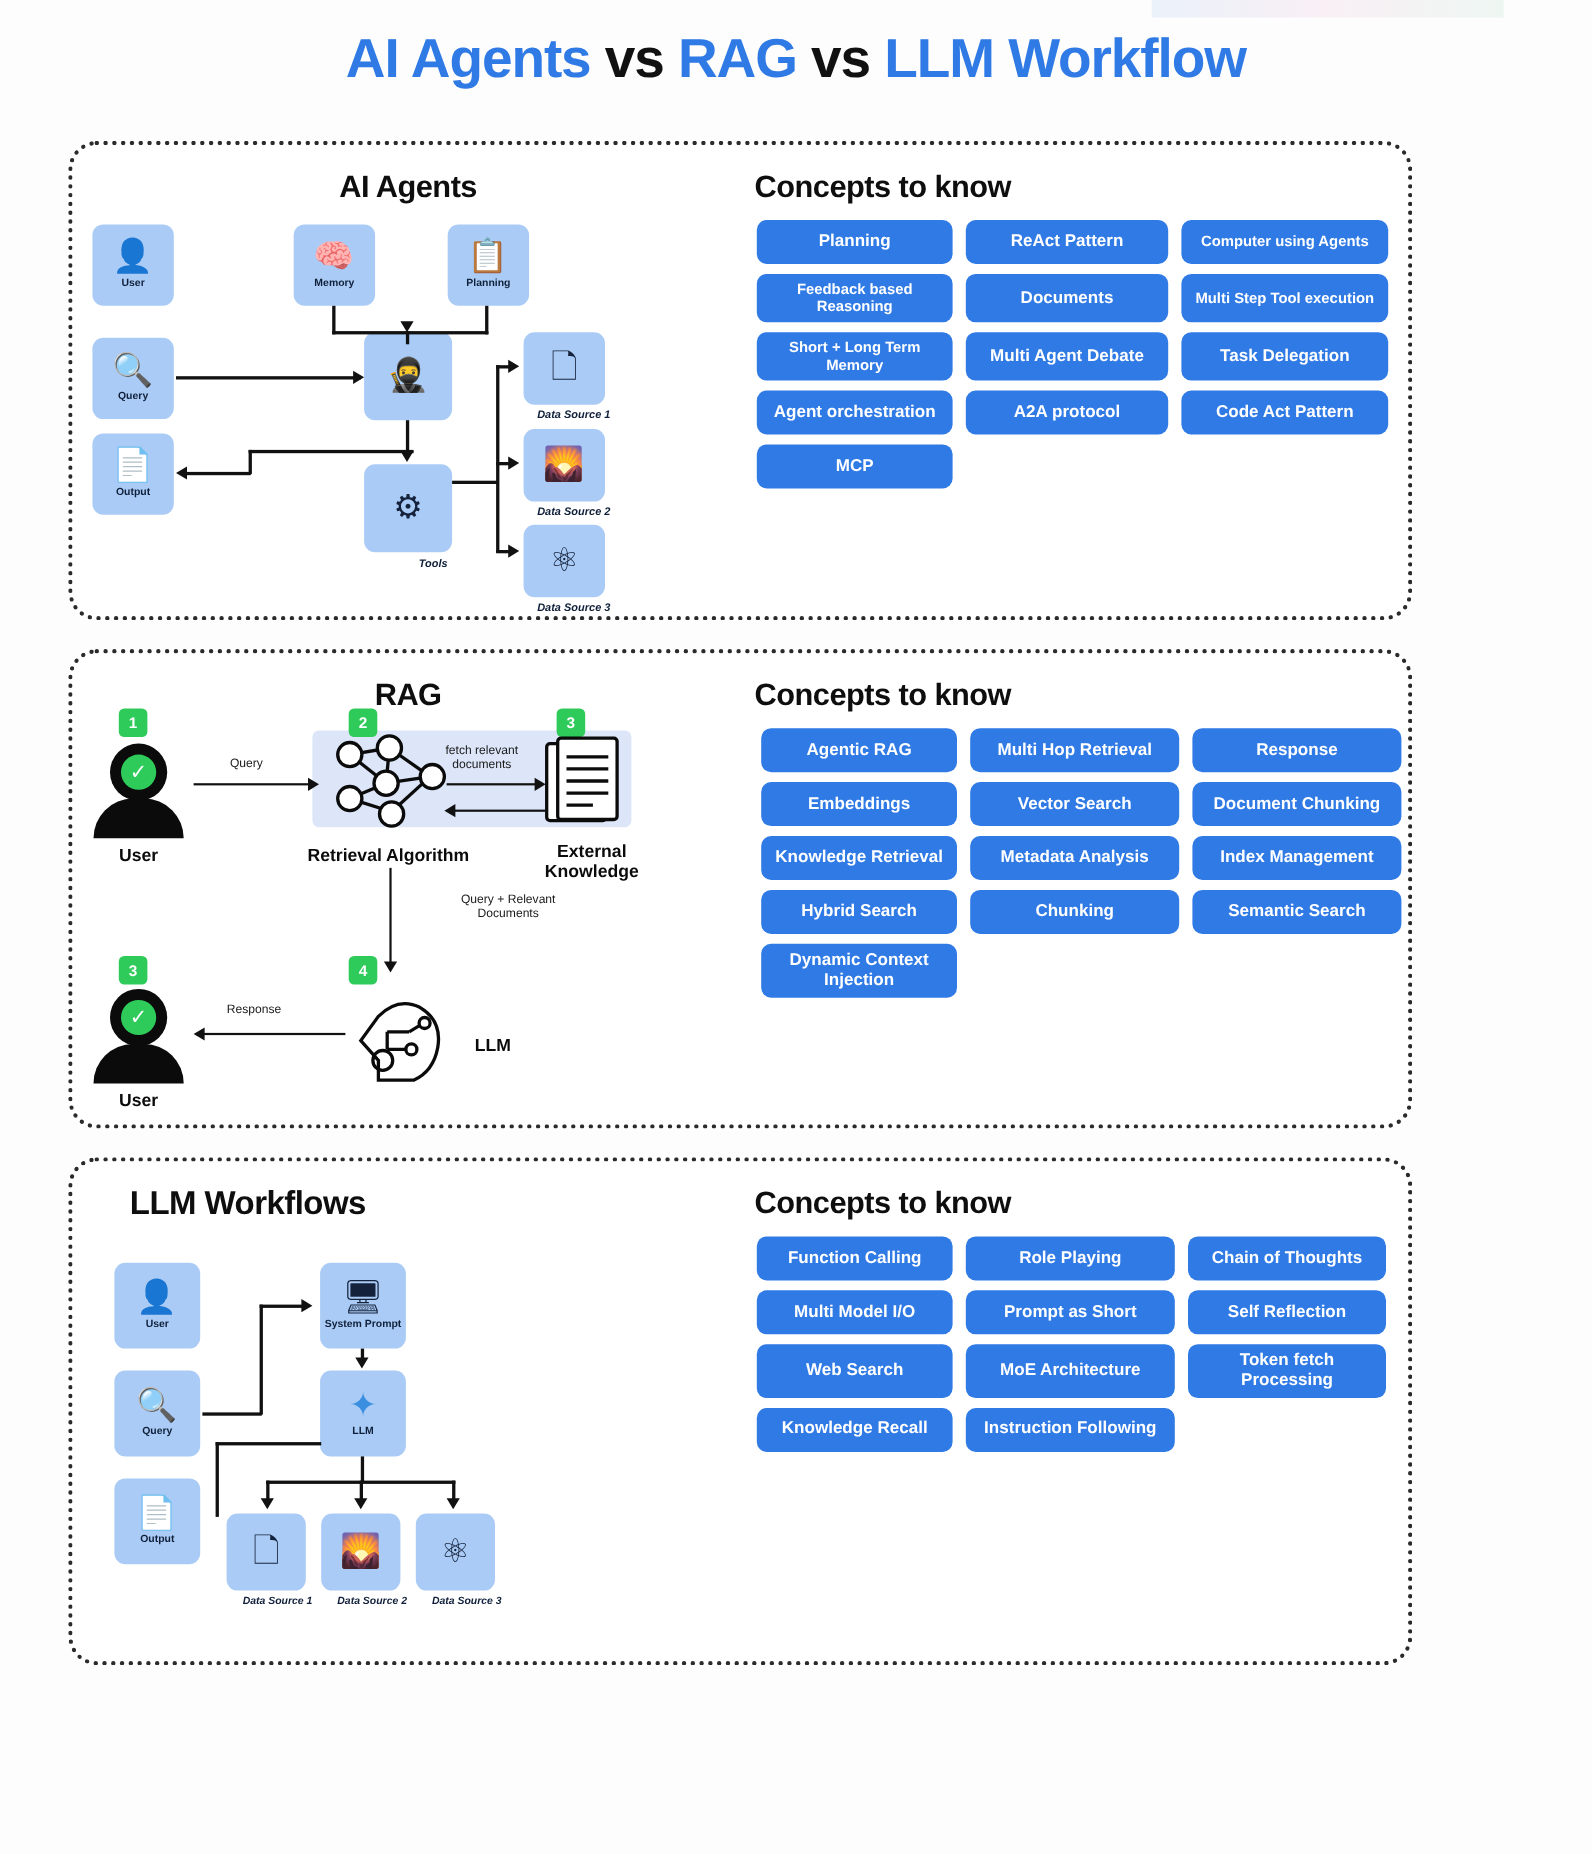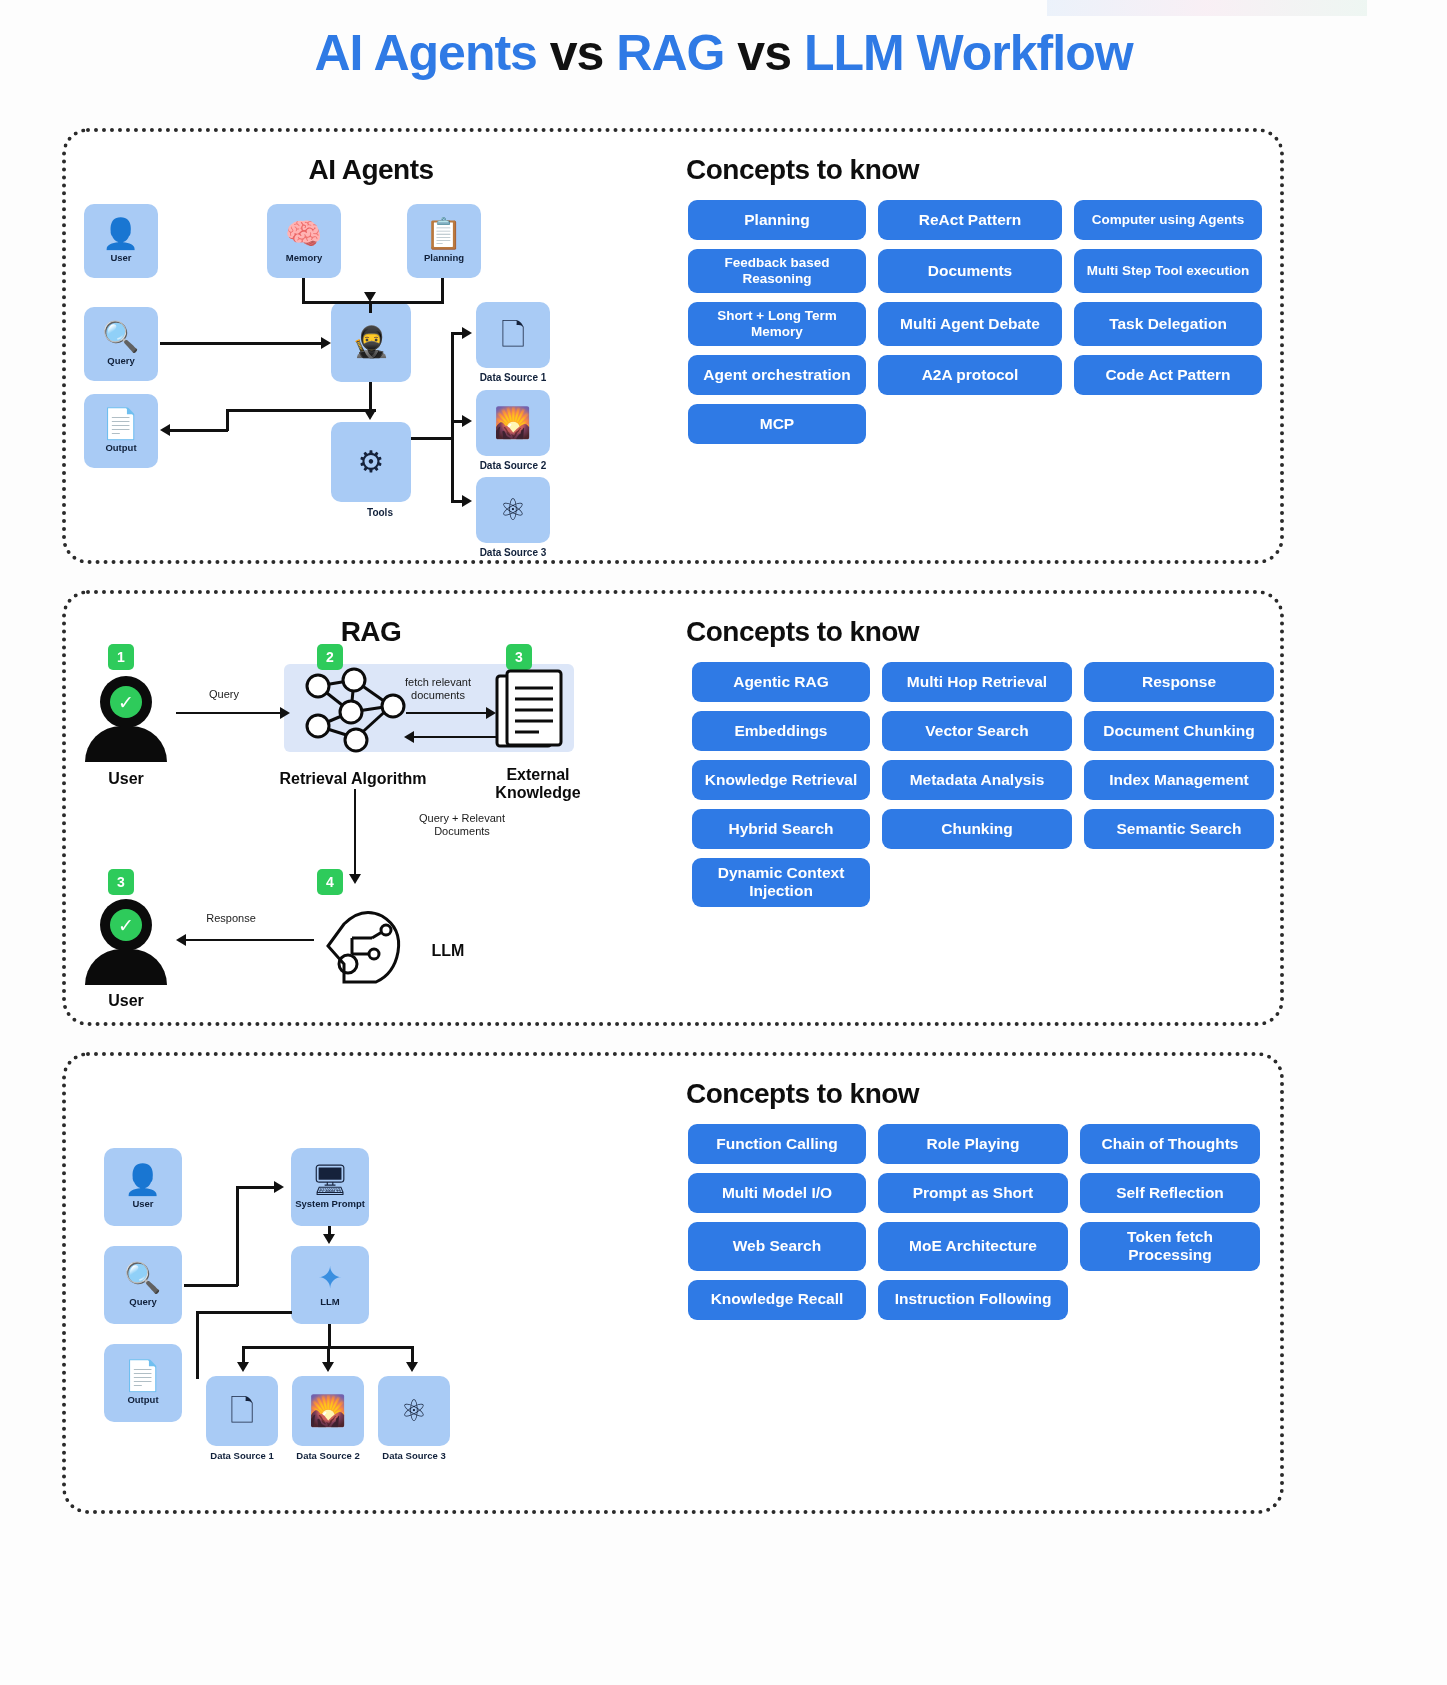--- a/index.html
+++ b/index.html
@@ -78,21 +78,21 @@
     align-items: center;
     justify-content: center;
   }
   .node .glyph { font-size: 30px; line-height: 1; color: #15223b; }
   .node .cap {
     font-size: 9.5px; font-weight: bold; color: #10203a;
     margin-top: 3px; white-space: nowrap;
   }
   .cap-out {
     position: absolute; font-size: 10px; font-weight: bold;
-    color: #10203a; white-space: nowrap; text-align: center;
+    color: #10203a; white-space: nowrap; text-align: right; font-style: italic;
   }
   .edge { position: absolute; background: #111; }
   .arrowhead {
     position: absolute; width: 0; height: 0;
   }
   .ah-right { border-top: 6px solid transparent; border-bottom: 6px solid transparent; border-left: 10px solid #111; }
   .ah-left  { border-top: 6px solid transparent; border-bottom: 6px solid transparent; border-right: 10px solid #111; }
   .ah-down  { border-left: 6px solid transparent; border-right: 6px solid transparent; border-top: 10px solid #111; }
 
   
@@ -174,21 +174,21 @@
       <div class="node" style="left:265px;top:170px;width:80px;height:80px;">
         <span class="glyph">🥷</span>
       </div>
       <div class="node" style="left:18px;top:262px;width:74px;height:74px;">
         <span class="glyph">📄</span>
         <span class="cap">Output</span>
       </div>
       <div class="node" style="left:265px;top:290px;width:80px;height:80px;">
         <span class="glyph">⚙</span>
       </div>
-      <div class="cap-out" style="left:274px;top:375px;width:80px;">Tools</div>
+      <div class="cap-out" style="left:261px;top:375px;width:80px;">Tools</div>
 
       <div class="node" style="left:410px;top:170px;width:74px;height:66px;">
         <span class="glyph">🗋</span>
       </div>
       <div class="cap-out" style="left:405px;top:240px;width:84px;">Data Source 1</div>
 
       <div class="node" style="left:410px;top:258px;width:74px;height:66px;">
         <span class="glyph">🌄</span>
       </div>
       <div class="cap-out" style="left:405px;top:328px;width:84px;">Data Source 2</div>
@@ -365,20 +365,21 @@
         <div class="pill">Semantic Search</div>
         <div class="pill">Dynamic Context Injection</div>
       </div>
     </div>
   </div>
 </section>
 
 <section class="panel" id="panel-llm">
   <div class="panel-inner">
     <div class="diagram-col">
+      <div class="sect-title" style="text-align:left;margin-left:52px;font-size:30px;">LLM Workflows</div>
 
       <div class="node" style="left:38px;top:92px;width:78px;height:78px;">
         <span class="glyph">👤</span>
         <span class="cap">User</span>
       </div>
       <div class="node" style="left:225px;top:92px;width:78px;height:78px;">
         <span class="glyph">🖥</span>
         <span class="cap">System Prompt</span>
       </div>
       <div class="node" style="left:38px;top:190px;width:78px;height:78px;">

